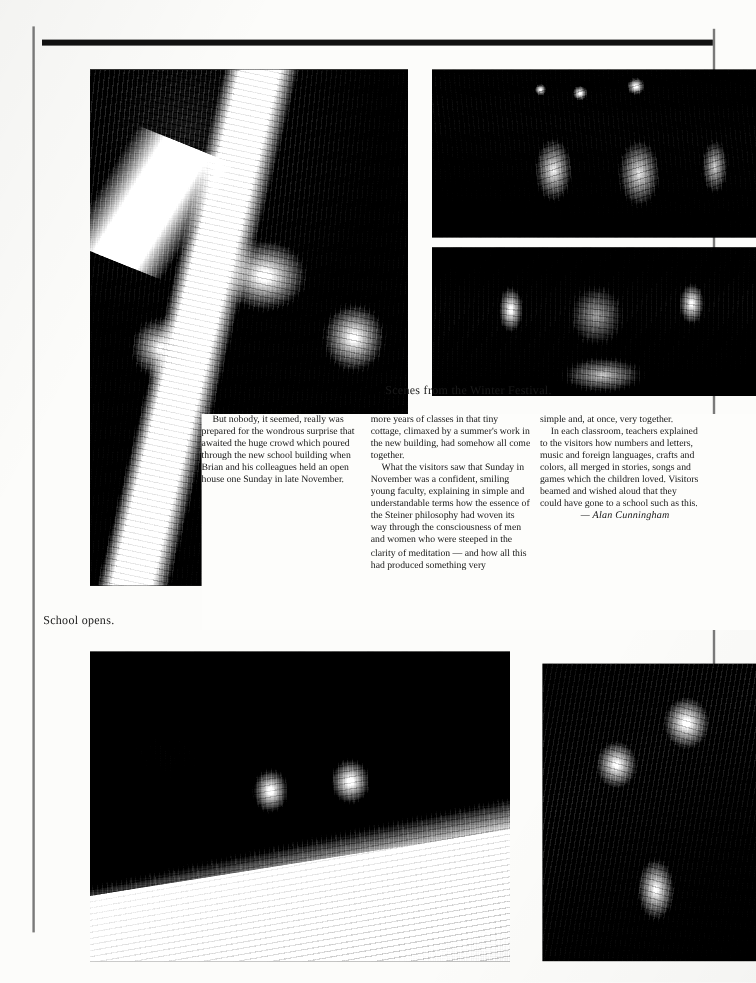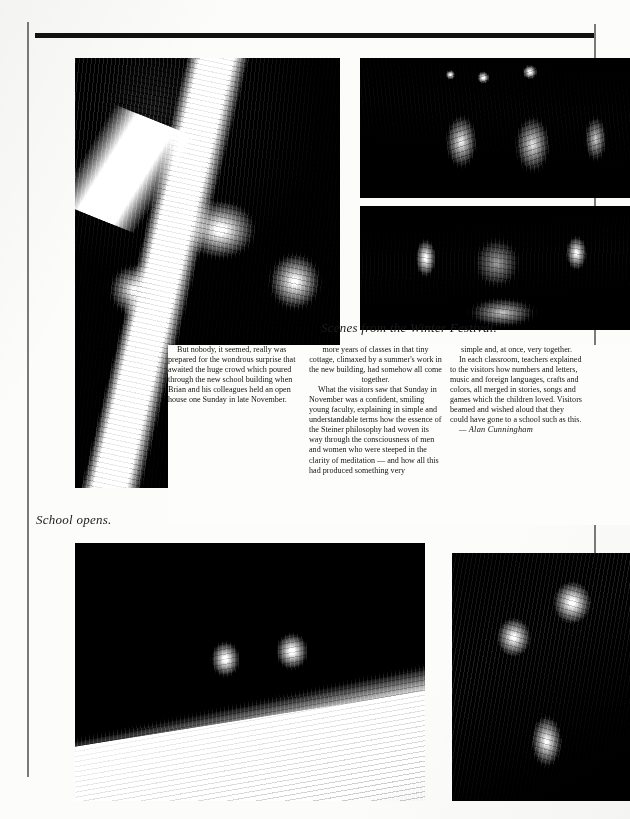--- a/index.html
+++ b/index.html
@@ -166,22 +166,21 @@
     background-image:
       repeating-linear-gradient(100deg, rgba(255,255,255,.14) 0 1px, rgba(0,0,0,0) 1px 4px),
       repeating-linear-gradient(16deg, rgba(0,0,0,.22) 0 1px, rgba(0,0,0,0) 1px 5px);
     opacity: .8;
   }
 
   
   .caption {
     position: absolute;
     font-family: "Liberation Serif", serif;
-    font-style: italic;
-    font-size: 13px;
+    font-size: 10px;
     color: #1b1b1b;
     letter-spacing: .25px;
     white-space: nowrap;
   }
   #caption-school   { left: 36px;  top: 512px; }
   #caption-festival { left: 321px; top: 320px; }
 
   
   #article {
     position: absolute;
@@ -196,24 +195,24 @@
     font-family: "Liberation Serif", serif;
     font-size: 8.1px;
     line-height: 10.05px;
     color: #131313;
     text-align: left;
   }
   .col p {
     margin: 0;
     text-indent: 9px;
   }
-  .col p.cont { text-indent: 0; text-align: center; }
+  .col p.cont { text-indent: 0; }
   .byline {
     margin-top: 10px;
-    text-align: left;
+    text-align: center;
     font-style: italic;
     font-size: 8.4px;
     letter-spacing: .2px;
   }
 </style>
 </head>
 <body>
 
 <div id="page-scan">
 

